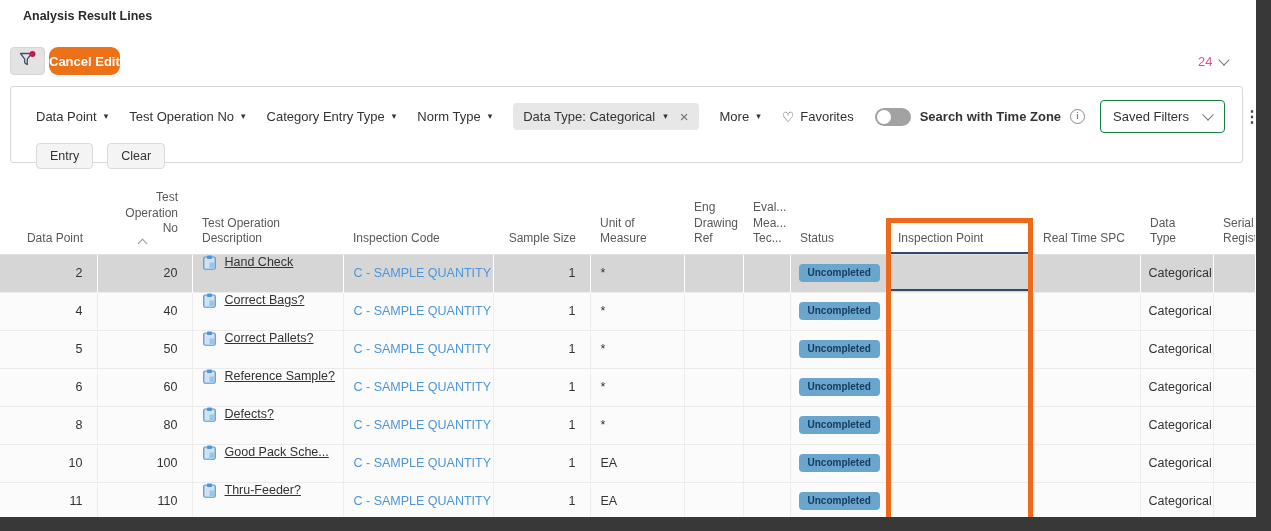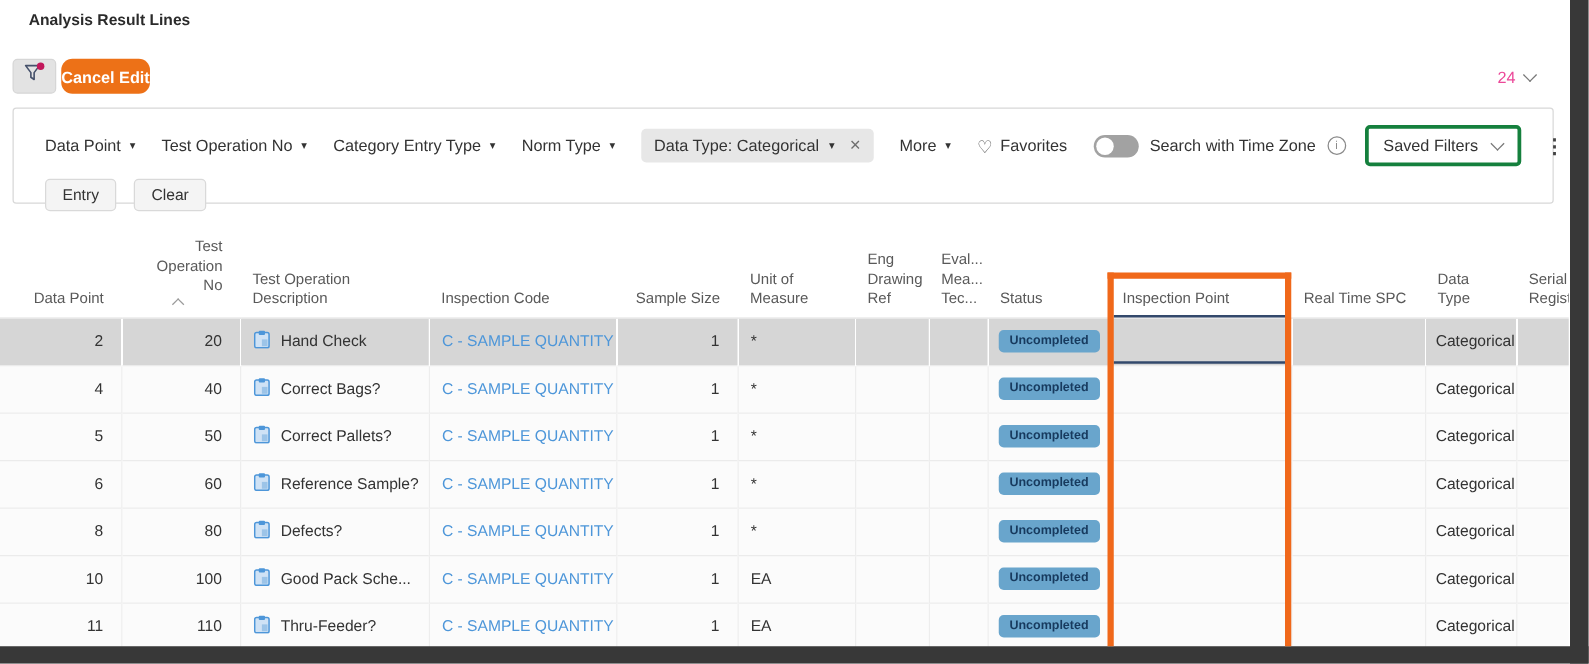--- a/index.html
+++ b/index.html
@@ -26,40 +26,40 @@
   .filter-panel{position:absolute;left:10px;top:86px;width:1233px;height:77px;border:1px solid #d8d8d8;border-radius:3px;box-sizing:border-box;background:#fff;}
   .filter-row1{display:flex;align-items:center;padding:13px 16px 0 25px;gap:21px;white-space:nowrap;}
   .filter-row1 > *{flex-shrink:0;}
   .f-dd{display:flex;align-items:center;gap:7px;font-size:13px;color:#333;cursor:pointer;}
   .caret{font-size:9px;color:#333;line-height:1;}
   .f-pill{display:flex;align-items:center;gap:8px;background:#e7e7e7;border-radius:4px;padding:6px 10px;font-size:13px;color:#333;cursor:pointer;}
   .pill-x{color:#6e6e6e;font-size:15px;line-height:1;margin-left:4px;cursor:pointer;}
   .fav{display:flex;align-items:center;gap:6px;font-size:13px;color:#333;cursor:pointer;}
   .heart{font-size:14px;color:#555;}
   .right-cluster{margin-left:auto;display:flex;align-items:center;gap:15px;}
-  .toggle-group{display:flex;align-items:center;gap:9px;font-size:13px;color:#333;}
+  .toggle-group{display:flex;align-items:center;gap:9px;font-size:13px;color:#333;font-weight:bold;}
   .toggle{width:36px;height:18px;border-radius:9px;background:#a2a2a2;position:relative;cursor:pointer;}
   .toggle .knob{position:absolute;left:2px;top:2px;width:14px;height:14px;border-radius:50%;background:#fff;}
   .info-icon{width:13px;height:13px;border:1px solid #8a8a8a;border-radius:50%;color:#8a8a8a;font-size:9px;line-height:13px;text-align:center;display:inline-block;}
-  .saved-filters{width:125px;height:33px;border:3px solid #15803d;border-radius:4px;display:flex;align-items:center;justify-content:space-between;padding:0 12px;font-size:13px;color:#333;box-sizing:border-box;cursor:pointer;background:#fff;}
+  .saved-filters{width:125px;height:33px;border:1px solid #15803d;border-radius:4px;display:flex;align-items:center;justify-content:space-between;padding:0 12px;font-size:13px;color:#333;box-sizing:border-box;cursor:pointer;background:#fff;}
   .kebab{font-size:16px;font-weight:bold;color:#444;cursor:pointer;padding:0 4px;letter-spacing:0;}
   .filter-row2{display:flex;align-items:center;gap:14px;padding:10px 0 0 25px;}
   .f-btn{background:#f4f4f4;border:1px solid #d9d9d9;border-radius:4px;padding:5px 13px;font-size:12.5px;color:#333;cursor:pointer;font-family:"Liberation Sans",sans-serif;}
 
   
   .grid{position:absolute;left:0;top:190px;width:1255px;border-collapse:collapse;table-layout:fixed;font-size:12.5px;}
   .grid th{height:62px;vertical-align:bottom;font-weight:normal;color:#595959;font-size:12px;line-height:1.3;padding:0 10px 7px 10px;border-bottom:1px solid #e0e0e0;overflow:hidden;text-align:left;box-sizing:border-box;}
   .grid th.ar{text-align:right;padding-right:14px;}
   .grid td{height:37px;border-top:1px solid #ebebeb;border-right:1px solid #ededed;padding:0 10px;background:#fbfbfb;overflow:hidden;white-space:nowrap;box-sizing:border-box;}
   .grid td:last-child{border-right:none;}
   .grid tr.selected td{background:var(--row-selected,#D6D6D6);border-right-color:transparent;}
   .grid td.num{text-align:right;padding-right:14px;}
   .sort-up{width:6px;height:6px;border-left:1.5px solid #9a9a9a;border-top:1.5px solid #9a9a9a;transform:rotate(45deg);margin:3px auto 0;}
   .uom-head span{display:inline-block;max-width:55px;}
-  .desc-cell{display:flex;align-items:center;gap:9px;height:37px;}
+  .desc-cell{display:flex;gap:9px;height:37px;text-decoration:underline;}
   .link{color:var(--link,#4D96D9);text-decoration:none;cursor:pointer;}
   .badge{display:inline-block;background:var(--badge-bg,#69A5CC);color:var(--badge-text,#173A5E);font-size:10px;font-weight:bold;padding:4px 9px;border-radius:4px;line-height:1;}
 
   
   .ir-highlight{position:absolute;left:886px;top:218px;width:147px;height:299px;border:5px solid var(--highlight,#F0681A);border-bottom:none;box-sizing:border-box;pointer-events:none;z-index:5;}
   .ir-input{position:absolute;left:891px;top:252px;width:140px;height:39px;border-top:2px solid var(--focus-navy,#33496C);border-bottom:2px solid var(--focus-navy,#33496C);box-sizing:border-box;z-index:4;background:transparent;}
 </style>
 </head>
 <body>
 

